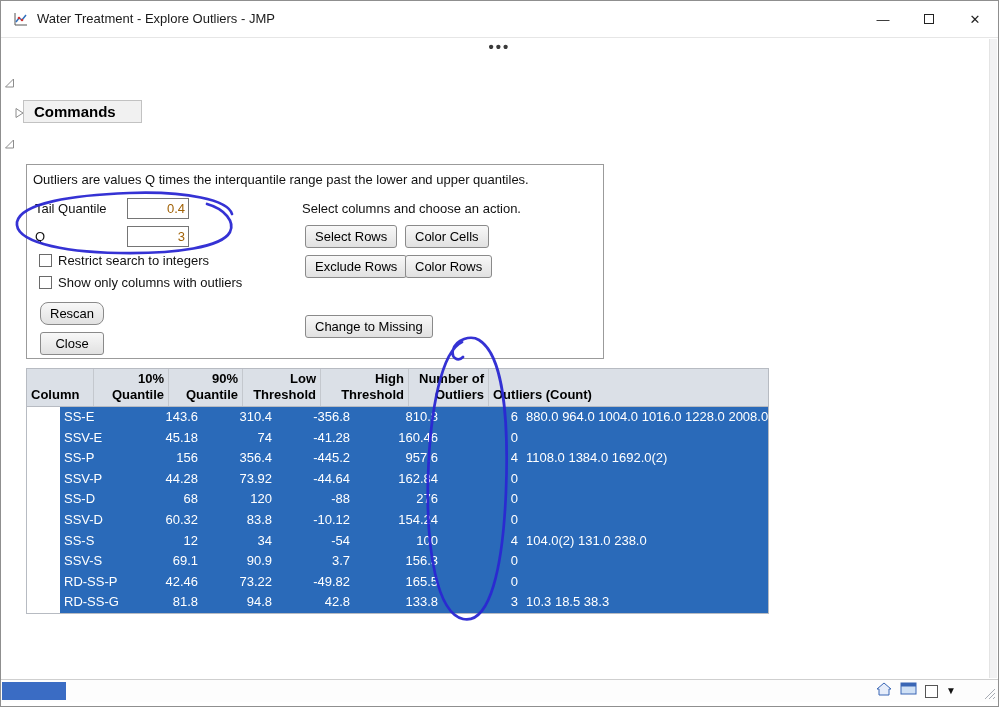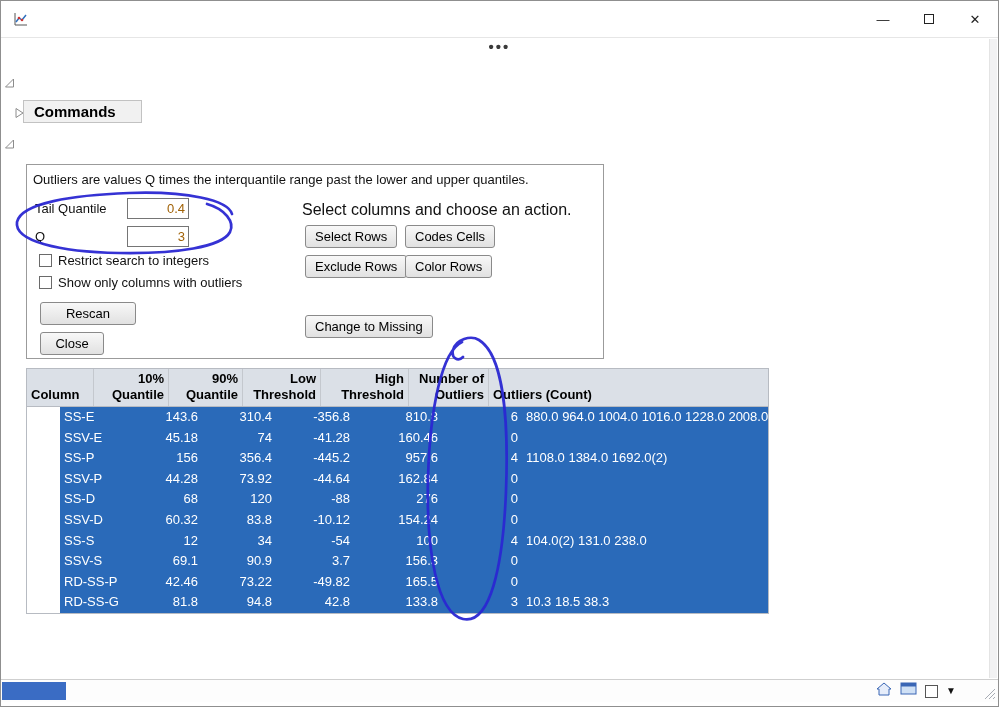--- a/index.html
+++ b/index.html
@@ -28,21 +28,21 @@
   .red-tri { width:0; height:0; border-left:5px solid transparent; border-right:5px solid transparent; border-top:7px solid #cc0000; }
 
   
   .panel { position:absolute; left:25px; top:163px; width:578px; height:195px; border:1px solid #9b9b9b; background:#fff; }
   .panel-desc { position:absolute; left:6px; top:7px; width:566px; font-size:13px; color:#111; }
   .field-label { position:absolute; font-size:13px; color:#111; }
   .field-input { position:absolute; width:62px; height:21px; border:1px solid #757575; font-size:13px; text-align:right; padding-right:3px; font-family:inherit; background:#fff; color:#a16207; }
   .cb-row { position:absolute; display:flex; align-items:center; gap:6px; font-size:13px; color:#111; }
   .cb-box { width:13px; height:13px; border:1px solid #6a6a6a; background:#fff; flex:0 0 auto; }
   .btn { position:absolute; height:23px; background:linear-gradient(#f8f8f8,#e1e1e1); border:1px solid #8a8a8a; border-radius:3px; font-size:13px; font-family:inherit; padding:0 9px; color:#000; white-space:nowrap; }
-  .action-prompt { position:absolute; left:275px; top:36px; font-size:16px; color:#111; }
+  .action-prompt { position:absolute; left:275px; top:36px; font-size:13px; color:#111; }
 
   
   .outlier-table { position:absolute; left:25px; top:367px; width:743px; font-size:13px; }
   .thead { display:grid; grid-template-columns:67px 75px 74px 78px 88px 80px 1fr; background:#dbe0e7; border:1px solid #b7bbc2; height:39px; font-weight:bold; color:#000; }
   .th { border-right:1px solid #c4c8ce; display:flex; flex-direction:column; justify-content:flex-end; padding:2px 4px 3px 4px; line-height:16px; }
   .th:last-child { border-right:none; }
   .th.num { align-items:flex-end; text-align:right; }
   .tbody { border-left:1px solid #b7bbc2; border-right:1px solid #b7bbc2; border-bottom:1px solid #b7bbc2; }
   .trow { display:grid; grid-template-columns:67px 75px 74px 78px 88px 80px 1fr; background:#2a6ab9; color:#fff; height:20.6px; line-height:20.6px;margin-left:33px; }
   .tcell { padding:0 4px; white-space:nowrap; overflow:hidden; }
@@ -70,20 +70,21 @@
 
   <div class="titlebar">
     <span class="app-icon">
       <svg width="17" height="17" viewBox="0 0 17 17">
         <path d="M3 2 V14 H15" stroke="#555" fill="none"></path>
         <polyline points="4,11 7,7 10,9 14,4" stroke="#2f6fbd" fill="none" stroke-width="1.5"></polyline>
         <circle cx="7" cy="7" r="1.3" fill="#cc3333"></circle>
         <circle cx="10" cy="9" r="1.3" fill="#cc3333"></circle>
       </svg>
     </span>
+    <span class="window-title">Water Treatment - Explore Outliers - JMP</span>
     <div class="win-controls">
       <div class="win-btn">
           <span>—</span>
         </div>
       <div class="win-btn">
           <span class="max-glyph"></span>
         </div>
       <div class="win-btn">
           <span>✕</span>
         </div>
@@ -124,26 +125,26 @@
 
     <div class="cb-row" style="left:12px; top:88px;">
       <span class="cb-box"></span>
       <span>Restrict search to integers</span>
     </div>
     <div class="cb-row" style="left:12px; top:110px;">
       <span class="cb-box"></span>
       <span>Show only columns with outliers</span>
     </div>
 
-    <button class="btn" style="left:13px; top:137px; width:96px;">Rescan</button>
+    <button class="btn" style="left:13px; top:137px; width:64px;border-radius:8px;">Rescan</button>
     <button class="btn" style="left:13px; top:167px; width:64px;">Close</button>
 
     <span class="action-prompt">Select columns and choose an action.</span>
     <button class="btn" style="left:278px; top:60px;">Select Rows</button>
-    <button class="btn" style="left:378px; top:60px;">Codes Cells</button>
+    <button class="btn" style="left:378px; top:60px;">Color Cells</button>
     <button class="btn" style="left:278px; top:90px;">Exclude Rows</button>
     <button class="btn" style="left:378px; top:90px;">Color Rows</button>
     <button class="btn" style="left:278px; top:150px;">Change to Missing</button>
   </div>
 
   <div class="outlier-table">
     <div class="thead">
       <div class="th">
         <span>Column</span>
       </div>

